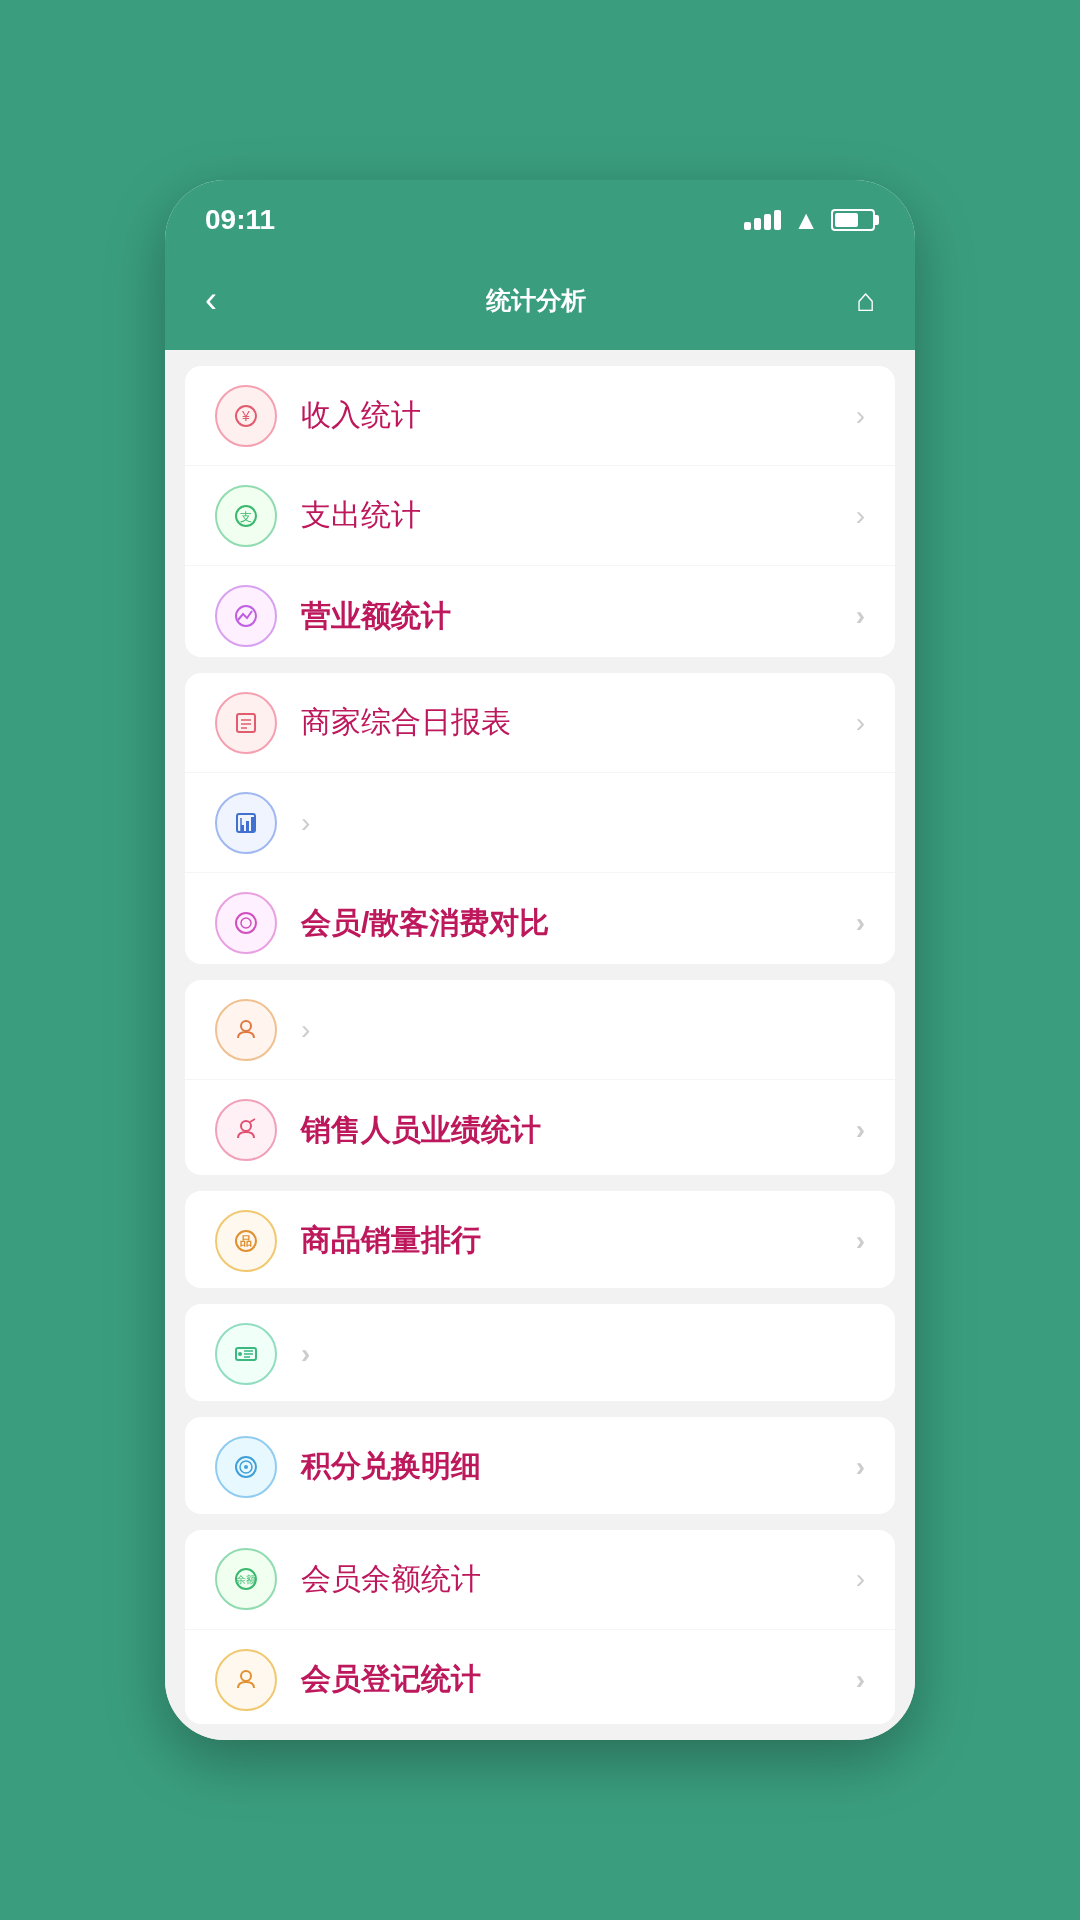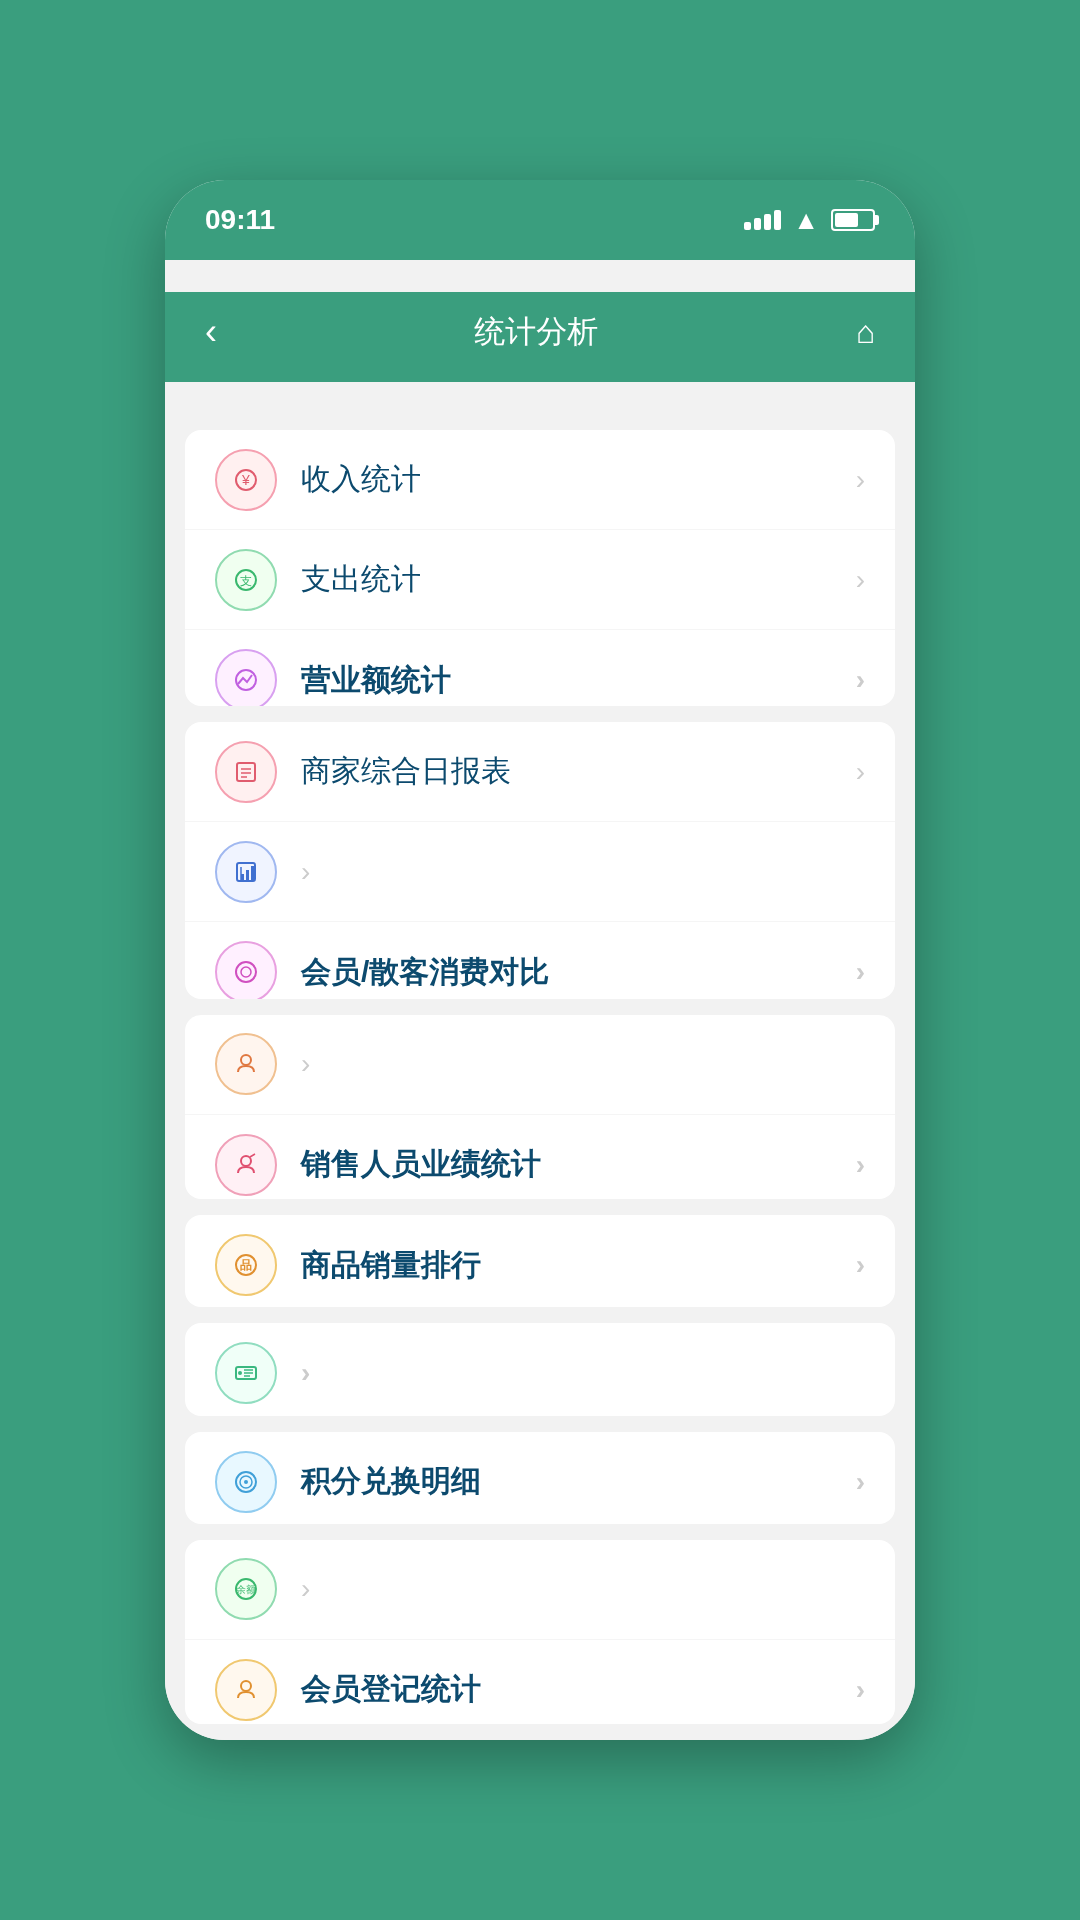--- a/index.html
+++ b/index.html
@@ -17,21 +17,20 @@
 
     .phone-container {
       width: 750px;
       height: 1560px;
       background: #f2f2f2;
       border-radius: 60px;
       overflow: hidden;
       display: flex;
       flex-direction: column;
       box-shadow: 0 20px 60px rgba(0,0,0,0.3);
-      gap: 32px;
     }
 
     .status-bar {
       background: #3a9e7e;
       height: 80px;
       display: flex;
       align-items: center;
       justify-content: space-between;
       padding: 0 40px;
       color: white;
@@ -102,22 +101,22 @@
     }
 
     .nav-back {
       color: white;
       font-size: 36px;
       cursor: pointer;
     }
 
     .nav-title {
       color: white;
-      font-size: 31px;
-      font-weight: 400;
+      font-size: 25px;
+      font-weight: 700;
     }
 
     .nav-home {
       color: white;
       font-size: 32px;
     }
 
     .content {
       flex: 1;
       overflow-y: auto;
@@ -158,21 +157,21 @@
       align-items: center;
       justify-content: center;
       margin-right: 24px;
       flex-shrink: 0;
       font-size: 28px;
     }
 
     .menu-label {
       flex: 1;
       font-size: 30px;
-      color: #0c4a6e;
+      color: #be185d;
     }
 
     .menu-arrow {
       color: #ccc;
       font-size: 28px;
     }
 
     
     .icon-income { background: #fff0f0; color: #e05c6e; border: 2px solid #f5a0b0; }
     .icon-expense { background: #f0fff0; color: #3ab86e; border: 2px solid #90dbb0; }
@@ -346,20 +345,21 @@
         </div>
       </div>
       <div class="section">
         <div class="menu-item">
           <div class="menu-icon icon-balance">
             <svg width="28" height="28" viewBox="0 0 28 28">
       <circle cx="14" cy="14" r="10" stroke="#3ab86e" stroke-width="2" fill="none"></circle>
       <text x="14" y="18" text-anchor="middle" font-size="10" fill="#3ab86e">余额</text>
     </svg>
           </div>
+          <span class="menu-label">会员余额统计</span>
           <span class="menu-arrow">›</span>
         </div>
         <div class="menu-item">
           <div class="menu-icon icon-register">
             <svg width="28" height="28" viewBox="0 0 28 28">
       <circle cx="14" cy="10" r="5" stroke="#e09030" stroke-width="2" fill="none"></circle>
       <path d="M6 22 Q6 16 14 16 Q22 16 22 22" stroke="#e09030" stroke-width="2" fill="none"></path>
     </svg>
           </div>
           <span class="menu-label">会员登记统计</span>

